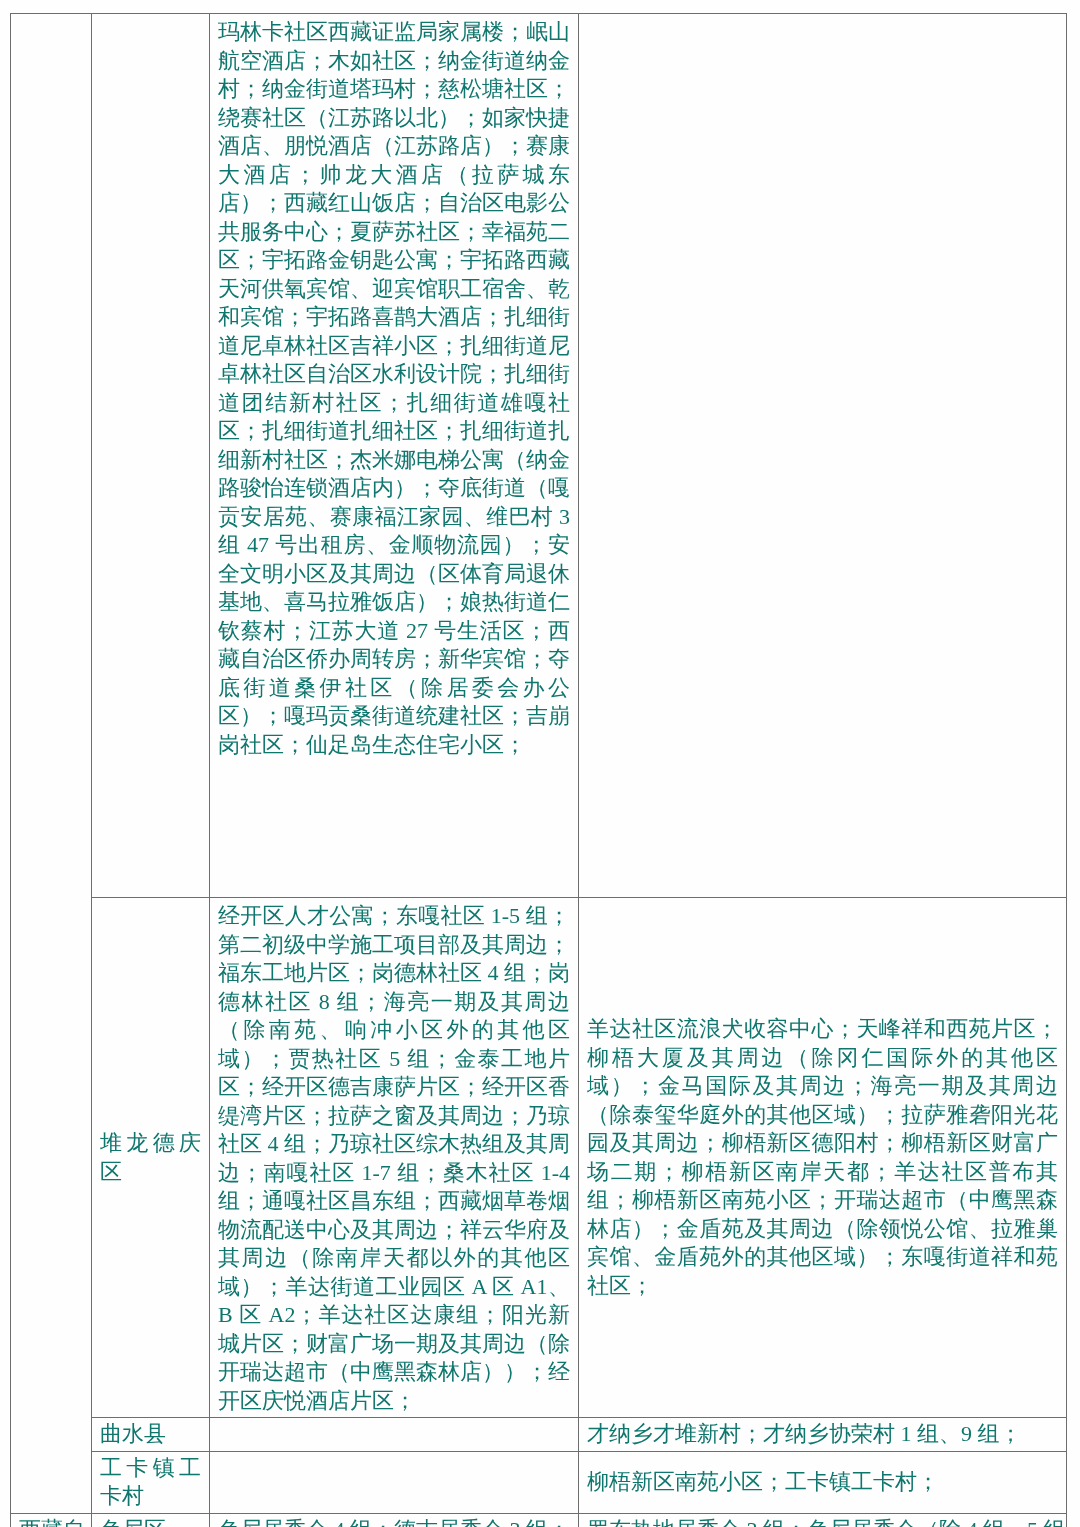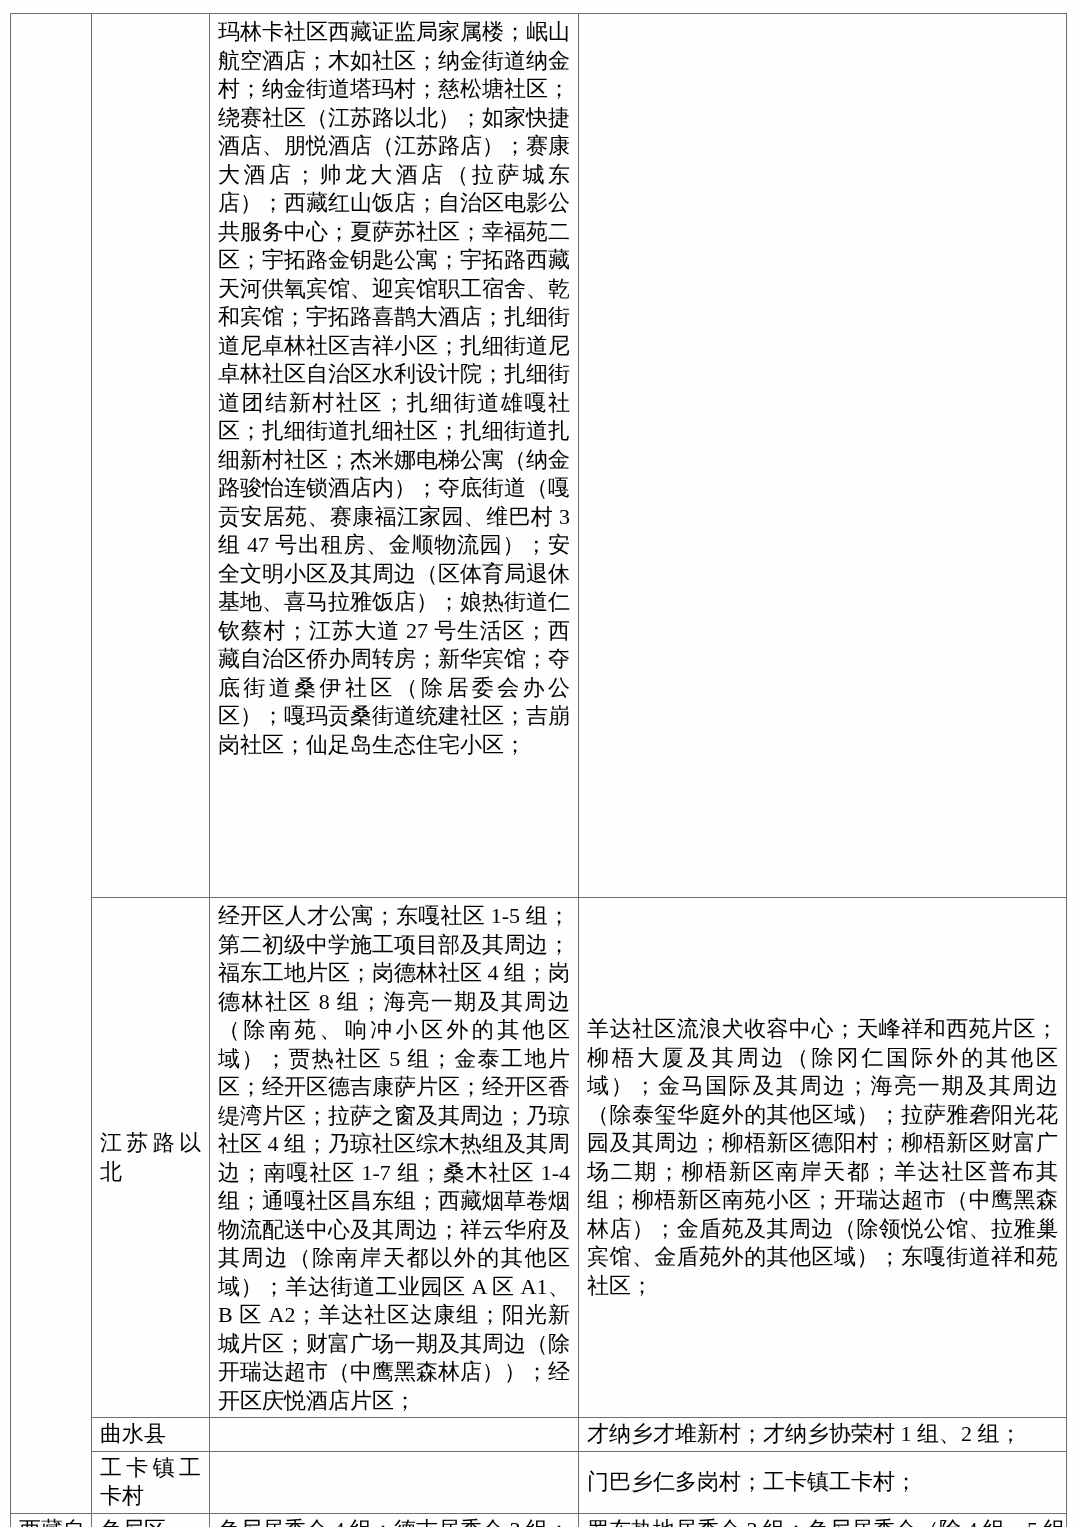--- a/index.html
+++ b/index.html
@@ -20,21 +20,21 @@
     left: 10px;
     top: 13px;
     width: 1056px;
     border-collapse: collapse;
     table-layout: fixed;
   }
   td {
     border: 1px solid #6e6e6e;
     font-size: 22px;
     line-height: 28.5px;
-    color: #000000;
+    color: #0f766e;
     padding: 2px 8px;
     vertical-align: middle;
     text-align: justify;
     text-justify: inter-ideograph;
     text-align-last: left;
     overflow: hidden;
   }
   td.v-top {
     vertical-align: top;
     padding-top: 4px;
@@ -62,33 +62,33 @@
       <col style="width:488px">
     </colgroup>
     <tbody>
       <tr class="row-lhasa-cont">
         <td rowspan="4"></td>
         <td></td>
         <td class="v-top">玛林卡社区西藏证监局家属楼；岷山航空酒店；木如社区；纳金街道纳金村；纳金街道塔玛村；慈松塘社区；绕赛社区（江苏路以北）；如家快捷酒店、朋悦酒店（江苏路店）；赛康大酒店；帅龙大酒店（拉萨城东店）；西藏红山饭店；自治区电影公共服务中心；夏萨苏社区；幸福苑二区；宇拓路金钥匙公寓；宇拓路西藏天河供氧宾馆、迎宾馆职工宿舍、乾和宾馆；宇拓路喜鹊大酒店；扎细街道尼卓林社区吉祥小区；扎细街道尼卓林社区自治区水利设计院；扎细街道团结新村社区；扎细街道雄嘎社区；扎细街道扎细社区；扎细街道扎细新村社区；杰米娜电梯公寓（纳金路骏怡连锁酒店内）；夺底街道（嘎贡安居苑、赛康福江家园、维巴村 3 组 47 号出租房、金顺物流园）；安全文明小区及其周边（区体育局退休基地、喜马拉雅饭店）；娘热街道仁钦蔡村；江苏大道 27 号生活区；西藏自治区侨办周转房；新华宾馆；夺底街道桑伊社区（除居委会办公区）；嘎玛贡桑街道统建社区；吉崩岗社区；仙足岛生态住宅小区；</td>
         <td></td>
       </tr>
       <tr class="row-duilongdeqing">
-        <td>江苏路以北</td>
+        <td>堆龙德庆区</td>
         <td class="v-top">经开区人才公寓；东嘎社区 1-5 组；第二初级中学施工项目部及其周边；福东工地片区；岗德林社区 4 组；岗德林社区 8 组；海亮一期及其周边（除南苑、响冲小区外的其他区域）；贾热社区 5 组；金泰工地片区；经开区德吉康萨片区；经开区香缇湾片区；拉萨之窗及其周边；乃琼社区 4 组；乃琼社区综木热组及其周边；南嘎社区 1-7 组；桑木社区 1-4 组；通嘎社区昌东组；西藏烟草卷烟物流配送中心及其周边；祥云华府及其周边（除南岸天都以外的其他区域）；羊达街道工业园区 A 区 A1、B 区 A2；羊达社区达康组；阳光新城片区；财富广场一期及其周边（除开瑞达超市（中鹰黑森林店））；经开区庆悦酒店片区；</td>
         <td>羊达社区流浪犬收容中心；天峰祥和西苑片区；柳梧大厦及其周边（除冈仁国际外的其他区域）；金马国际及其周边；海亮一期及其周边（除泰玺华庭外的其他区域）；拉萨雅砻阳光花园及其周边；柳梧新区德阳村；柳梧新区财富广场二期；柳梧新区南岸天都；羊达社区普布其组；柳梧新区南苑小区；开瑞达超市（中鹰黑森林店）；金盾苑及其周边（除领悦公馆、拉雅巢宾馆、金盾苑外的其他区域）；东嘎街道祥和苑社区；</td>
       </tr>
       <tr class="row-qushui">
         <td class="single">曲水县</td>
         <td class="single"></td>
-        <td class="single">才纳乡才堆新村；才纳乡协荣村 1 组、2 组；</td>
+        <td class="single">才纳乡才堆新村；才纳乡协荣村 1 组、9 组；</td>
       </tr>
       <tr class="row-mozhugongka">
         <td>工卡镇工卡村</td>
         <td></td>
-        <td class="single">门巴乡仁多岗村；工卡镇工卡村；</td>
+        <td class="single">柳梧新区南苑小区；工卡镇工卡村；</td>
       </tr>
       <tr class="row-seni">
         <td class="single">西藏自</td>
         <td class="single">色尼区</td>
         <td class="single">色尼居委会 4 组；德吉居委会 3 组；</td>
         <td class="single">罗布热地居委会 3 组；色尼居委会（除 4 组、5 组、2</td>
       </tr>
     </tbody>
   </table>
 </div>

